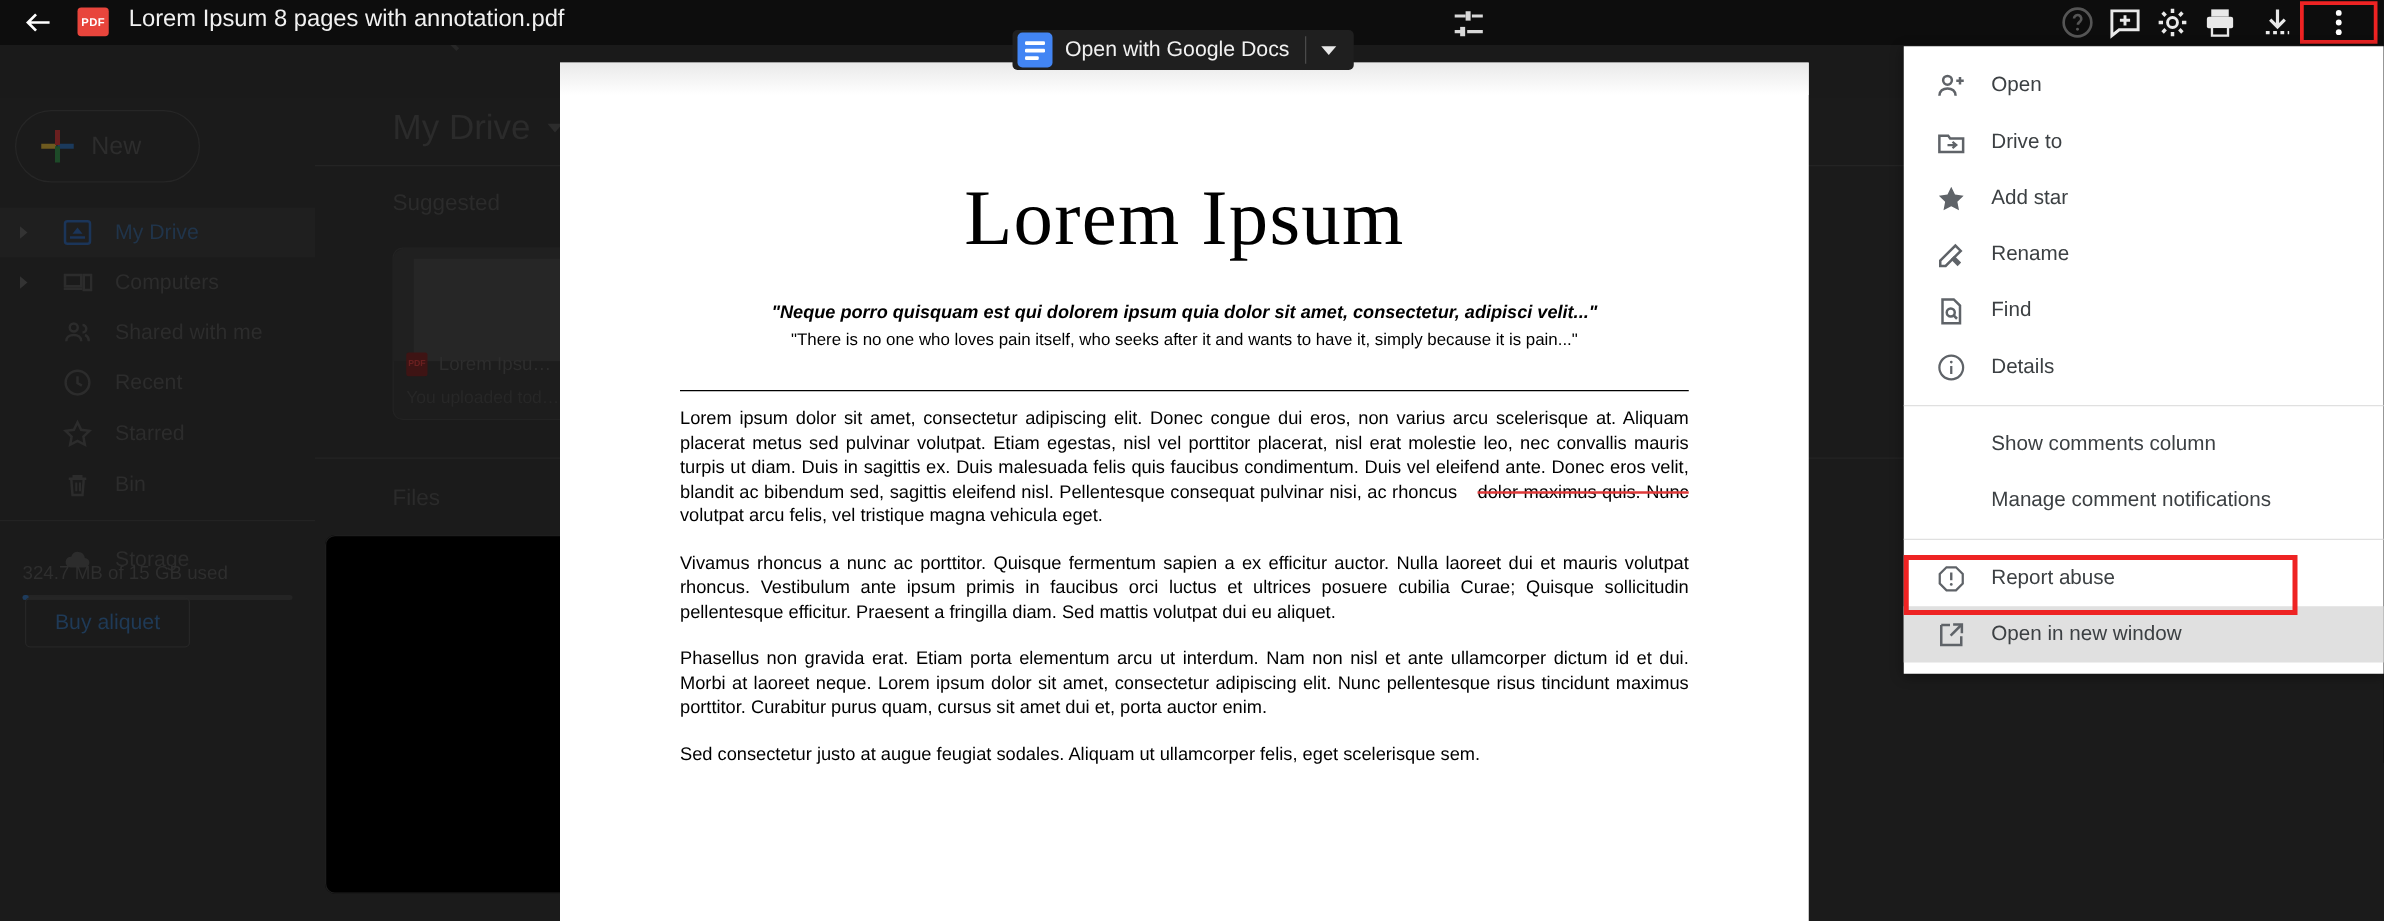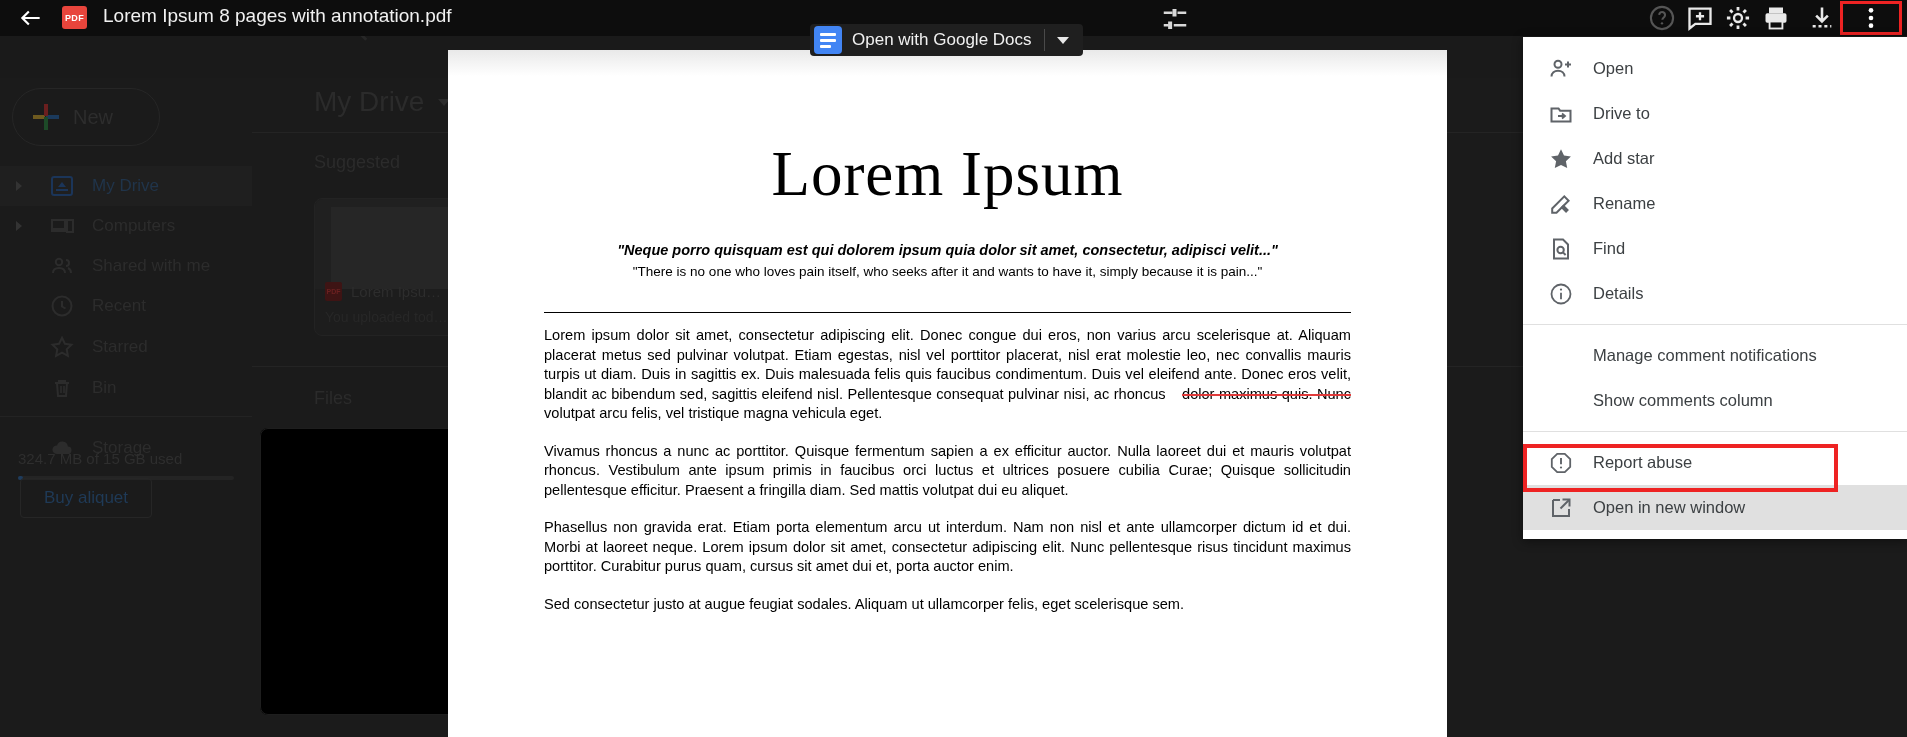--- a/index.html
+++ b/index.html
@@ -461,24 +461,24 @@
             <circle cx="12" cy="7.6" r="1.1" fill="#5f6368"></circle>
             <path d="M12 10.8v6.4" stroke="#5f6368" stroke-width="1.8"></path>
           </svg>
       </span>
       <span class="mi-label">Details</span>
     </div>
 
     <div class="menu-sep"></div>
 
     <div class="menu-item noicon">
+      <span class="mi-label">Show comments column</span>
+    </div>
+    <div class="menu-item noicon">
       <span class="mi-label">Manage comment notifications</span>
-    </div>
-    <div class="menu-item noicon">
-      <span class="mi-label">Show comments column</span>
     </div>
 
     <div class="menu-sep"></div>
 
     <div class="menu-item">
       <span class="mi-ico">
         <svg viewBox="0 0 24 24" width="24" height="24">
             <path d="M8.2 2.8h7.6l5.4 5.4v7.6l-5.4 5.4H8.2l-5.4-5.4V8.2z" fill="none" stroke="#5f6368" stroke-width="1.8"></path>
             <path d="M12 7v6.2" stroke="#5f6368" stroke-width="1.9"></path>
             <circle cx="12" cy="16.5" r="1.1" fill="#5f6368"></circle>

